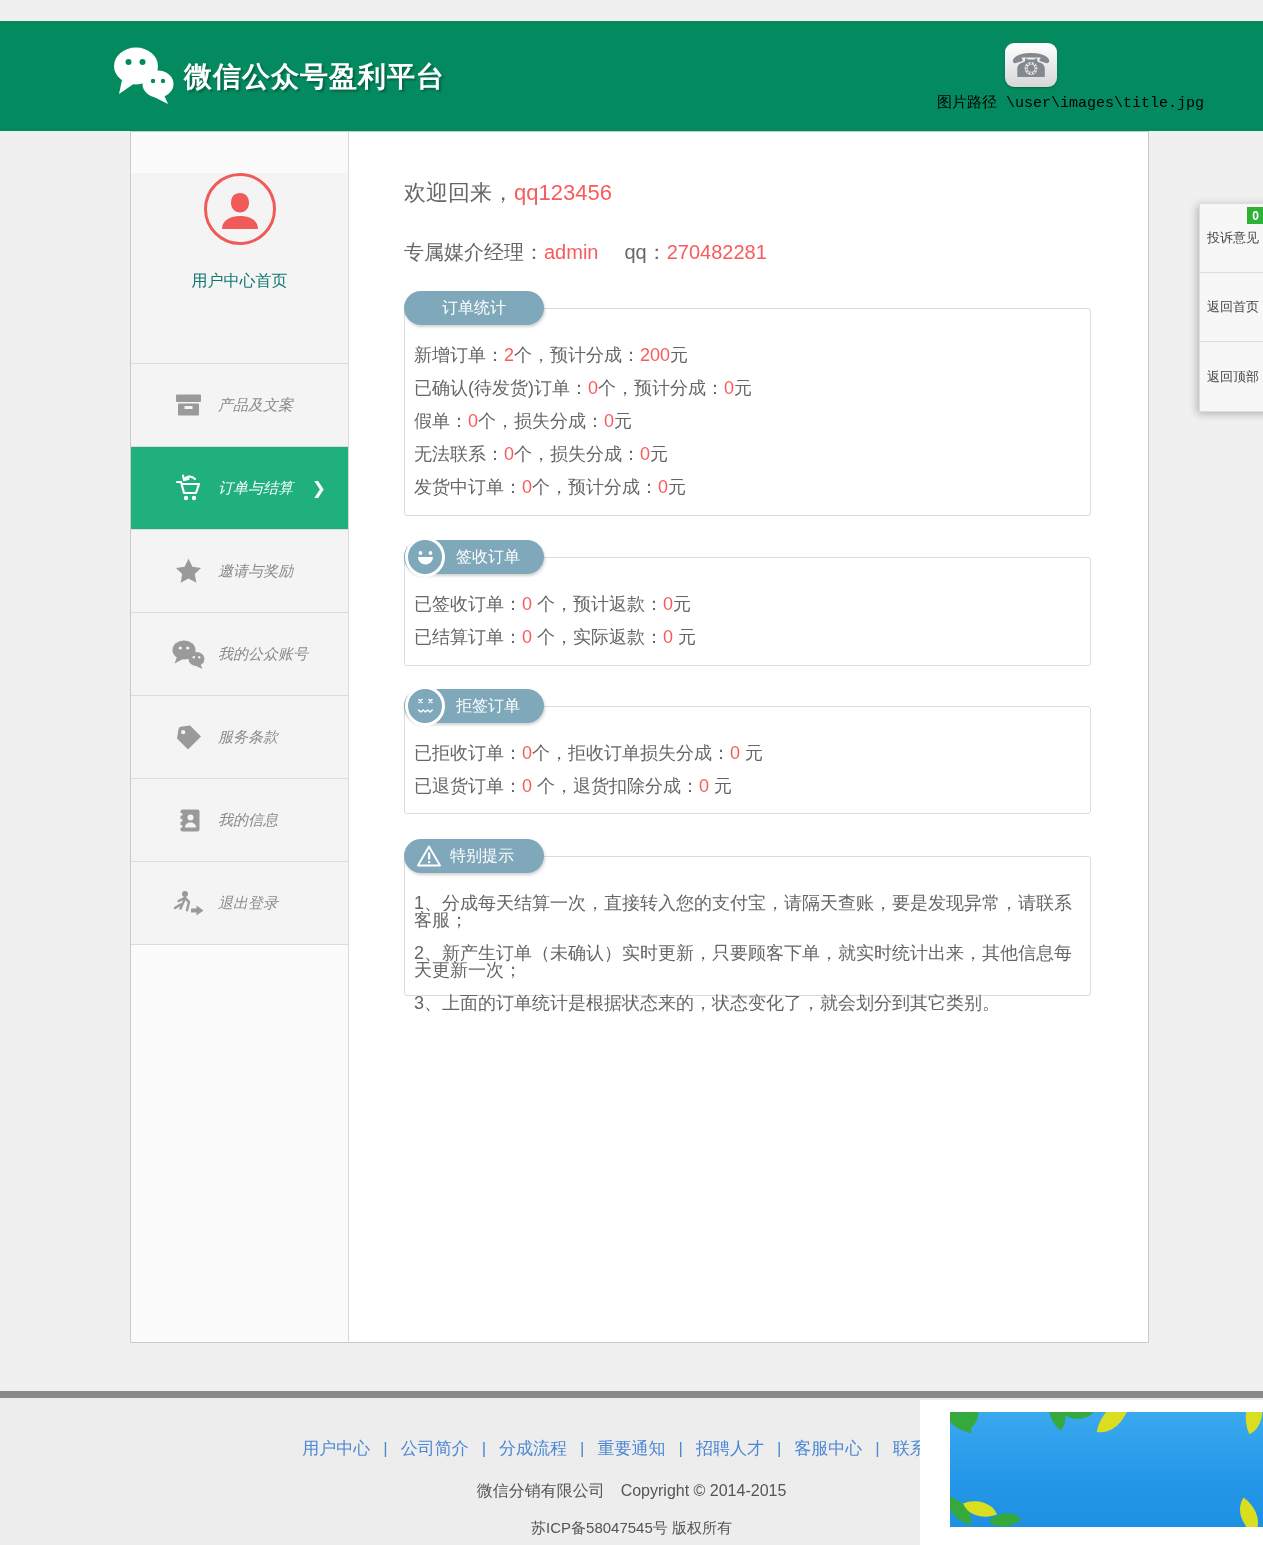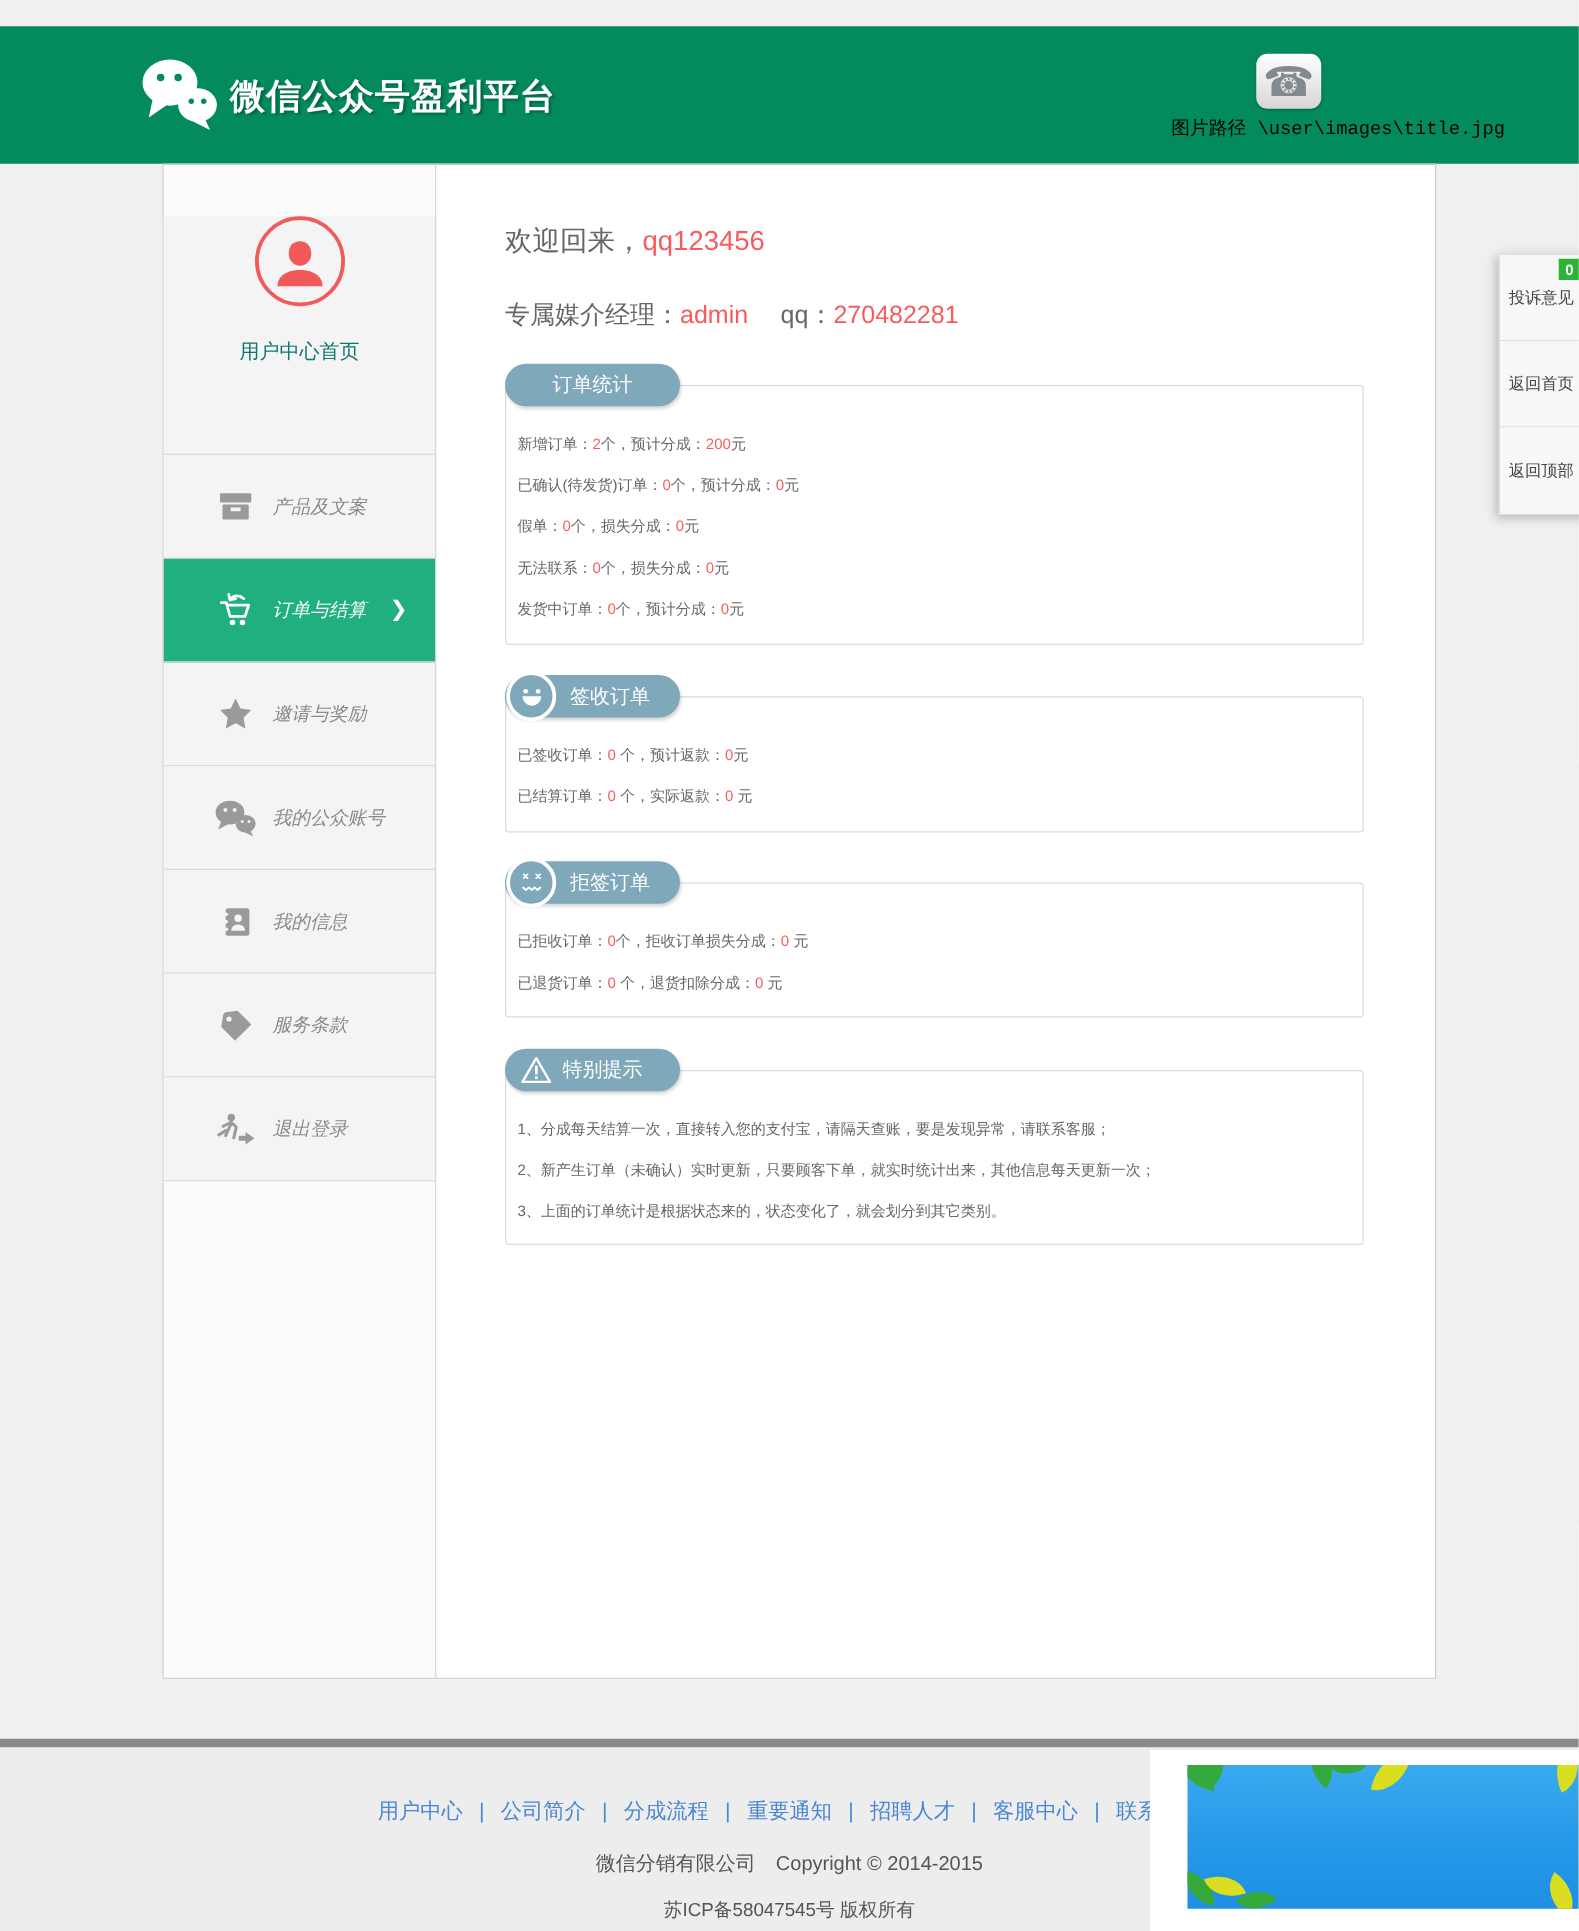--- a/index.html
+++ b/index.html
@@ -61,21 +61,21 @@
   .pill.iconed { justify-content:flex-start; padding-left:52px; }
   .pill.warn { justify-content:flex-start; padding-left:46px; }
   .face { position:absolute; left:1px; top:-3px; width:40px; height:40px; border:3px solid #fff;
           border-radius:50%; background:#7fa9bb; box-sizing:border-box;
           display:flex; align-items:center; justify-content:center; }
   .warn-ic { position:absolute; left:12px; top:5px; }
   .panel { border:1px solid #dcdcdc; background:#fff; border-radius:3px; box-sizing:border-box; }
   .chart-box { height:250px; }
   .stats-box { padding:38px 18px 0 9px; }
   .h208 { height:208px; } .h109 { height:109px; } .h108 { height:108px; } .h140 { height:140px; }
-  .stat { margin:0 0 16px; font-size:12px; line-height:17px; color:#666; }
+  .stat { margin:0 0 16px; font-size:18px; line-height:17px; color:#666; }
 
   
   .quick-panel { position:absolute; left:1199px; top:203px; width:84px; background:#fff;
                  border:1px solid #ddd; box-shadow:-2px 2px 8px rgba(0,0,0,.25); }
   .quick-cell { position:relative; height:69px; background:#f7f7f7; border-bottom:1px solid #ddd;
                 display:flex; align-items:center; padding-left:7px; font-size:13px; color:#444;
                 box-sizing:border-box; cursor:pointer; }
   .quick-cell:last-child { border-bottom:none; }
   .q-badge { position:absolute; left:47px; top:3px; min-width:17px; height:17px; background:#2cb234;
              color:#fff; font-size:12px; font-weight:bold; display:flex; align-items:center; justify-content:center; }
@@ -179,40 +179,40 @@
             <path d="M29.5 24.5 l2 4.5 l-7 -3.2 z" fill="#9a9a9a"></path>
             <circle cx="22.8" cy="17.2" r="1.2" fill="#f4f4f4"></circle>
             <circle cx="28.2" cy="17.2" r="1.2" fill="#f4f4f4"></circle>
           </svg>
         </span>
         <span>我的公众账号</span>
       </div>
 
       <div class="side-item">
         <span class="ic">
+          <svg width="27" height="27" viewBox="0 0 27 27">
+            <path d="M15 1.5 L26 12.5 L13 25.5 L2 14.5 L3.5 5 a2.8 2.8 0 0 1 2.2 -2.2 Z" fill="#9a9a9a"></path>
+            <circle cx="8.2" cy="8.2" r="2.1" fill="#f4f4f4"></circle>
+          </svg>
+        </span>
+        <span>服务条款</span>
+      </div>
+
+      <div class="side-item">
+        <span class="ic">
           <svg width="25" height="25" viewBox="0 0 25 25">
             <rect x="4.5" y="1.5" width="19" height="22" rx="2" fill="#9a9a9a"></rect>
             <rect x="2" y="5" width="4.5" height="2.8" rx="1.4" fill="#f4f4f4"></rect>
             <rect x="2" y="11" width="4.5" height="2.8" rx="1.4" fill="#f4f4f4"></rect>
             <rect x="2" y="17" width="4.5" height="2.8" rx="1.4" fill="#f4f4f4"></rect>
             <circle cx="14.5" cy="9.5" r="3" fill="#f4f4f4"></circle>
             <path d="M9 19.5 c0-3.3 2.5-5 5.5-5 s5.5 1.7 5.5 5 z" fill="#f4f4f4"></path>
           </svg>
         </span>
         <span>我的信息</span>
-      </div>
-
-      <div class="side-item">
-        <span class="ic">
-          <svg width="27" height="27" viewBox="0 0 27 27">
-            <path d="M15 1.5 L26 12.5 L13 25.5 L2 14.5 L3.5 5 a2.8 2.8 0 0 1 2.2 -2.2 Z" fill="#9a9a9a"></path>
-            <circle cx="8.2" cy="8.2" r="2.1" fill="#f4f4f4"></circle>
-          </svg>
-        </span>
-        <span>服务条款</span>
       </div>
 
       <div class="side-item">
         <span class="ic">
           <svg width="34" height="26" viewBox="0 0 34 26">
             <circle cx="14" cy="4" r="3" fill="#9a9a9a"></circle>
             <path d="M7.5 11 l6.5 -3.2 4 4 -2 8.5" stroke="#9a9a9a" stroke-width="2.4" fill="none" stroke-linecap="round" stroke-linejoin="round"></path>
             <path d="M14 8.5 l-4.5 10" stroke="#9a9a9a" stroke-width="2.4" fill="none" stroke-linecap="round"></path>
             <path d="M9.5 14.5 l-5.5 3.5" stroke="#9a9a9a" stroke-width="2.4" fill="none" stroke-linecap="round"></path>
             <path d="M20 18.5 h5.5 v-3 l7 5 -7 5 v-3 h-5.5 z" fill="#9a9a9a"></path>

